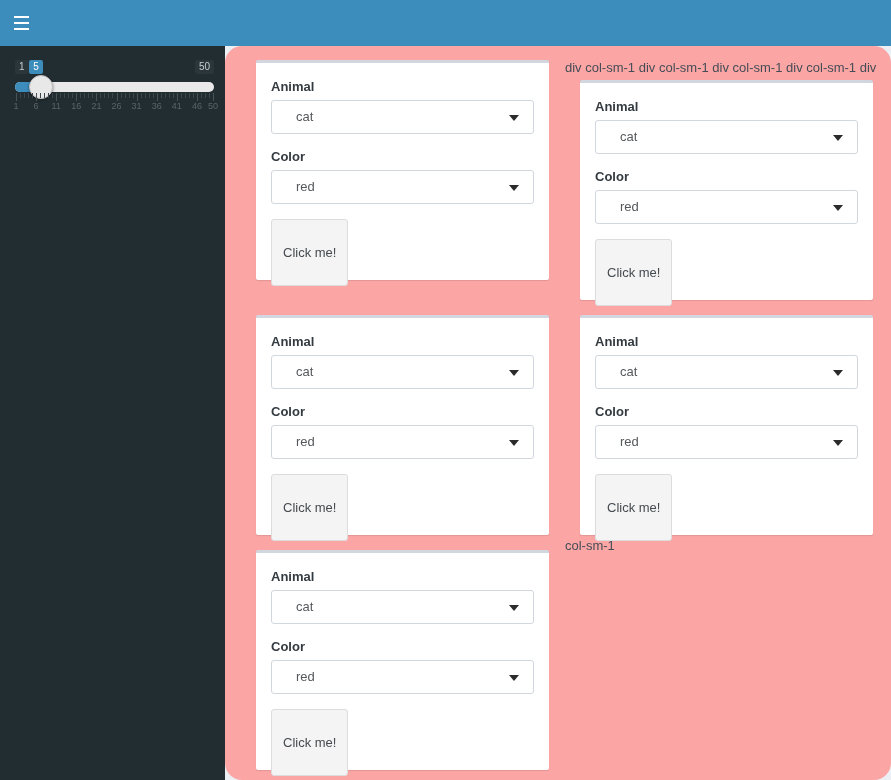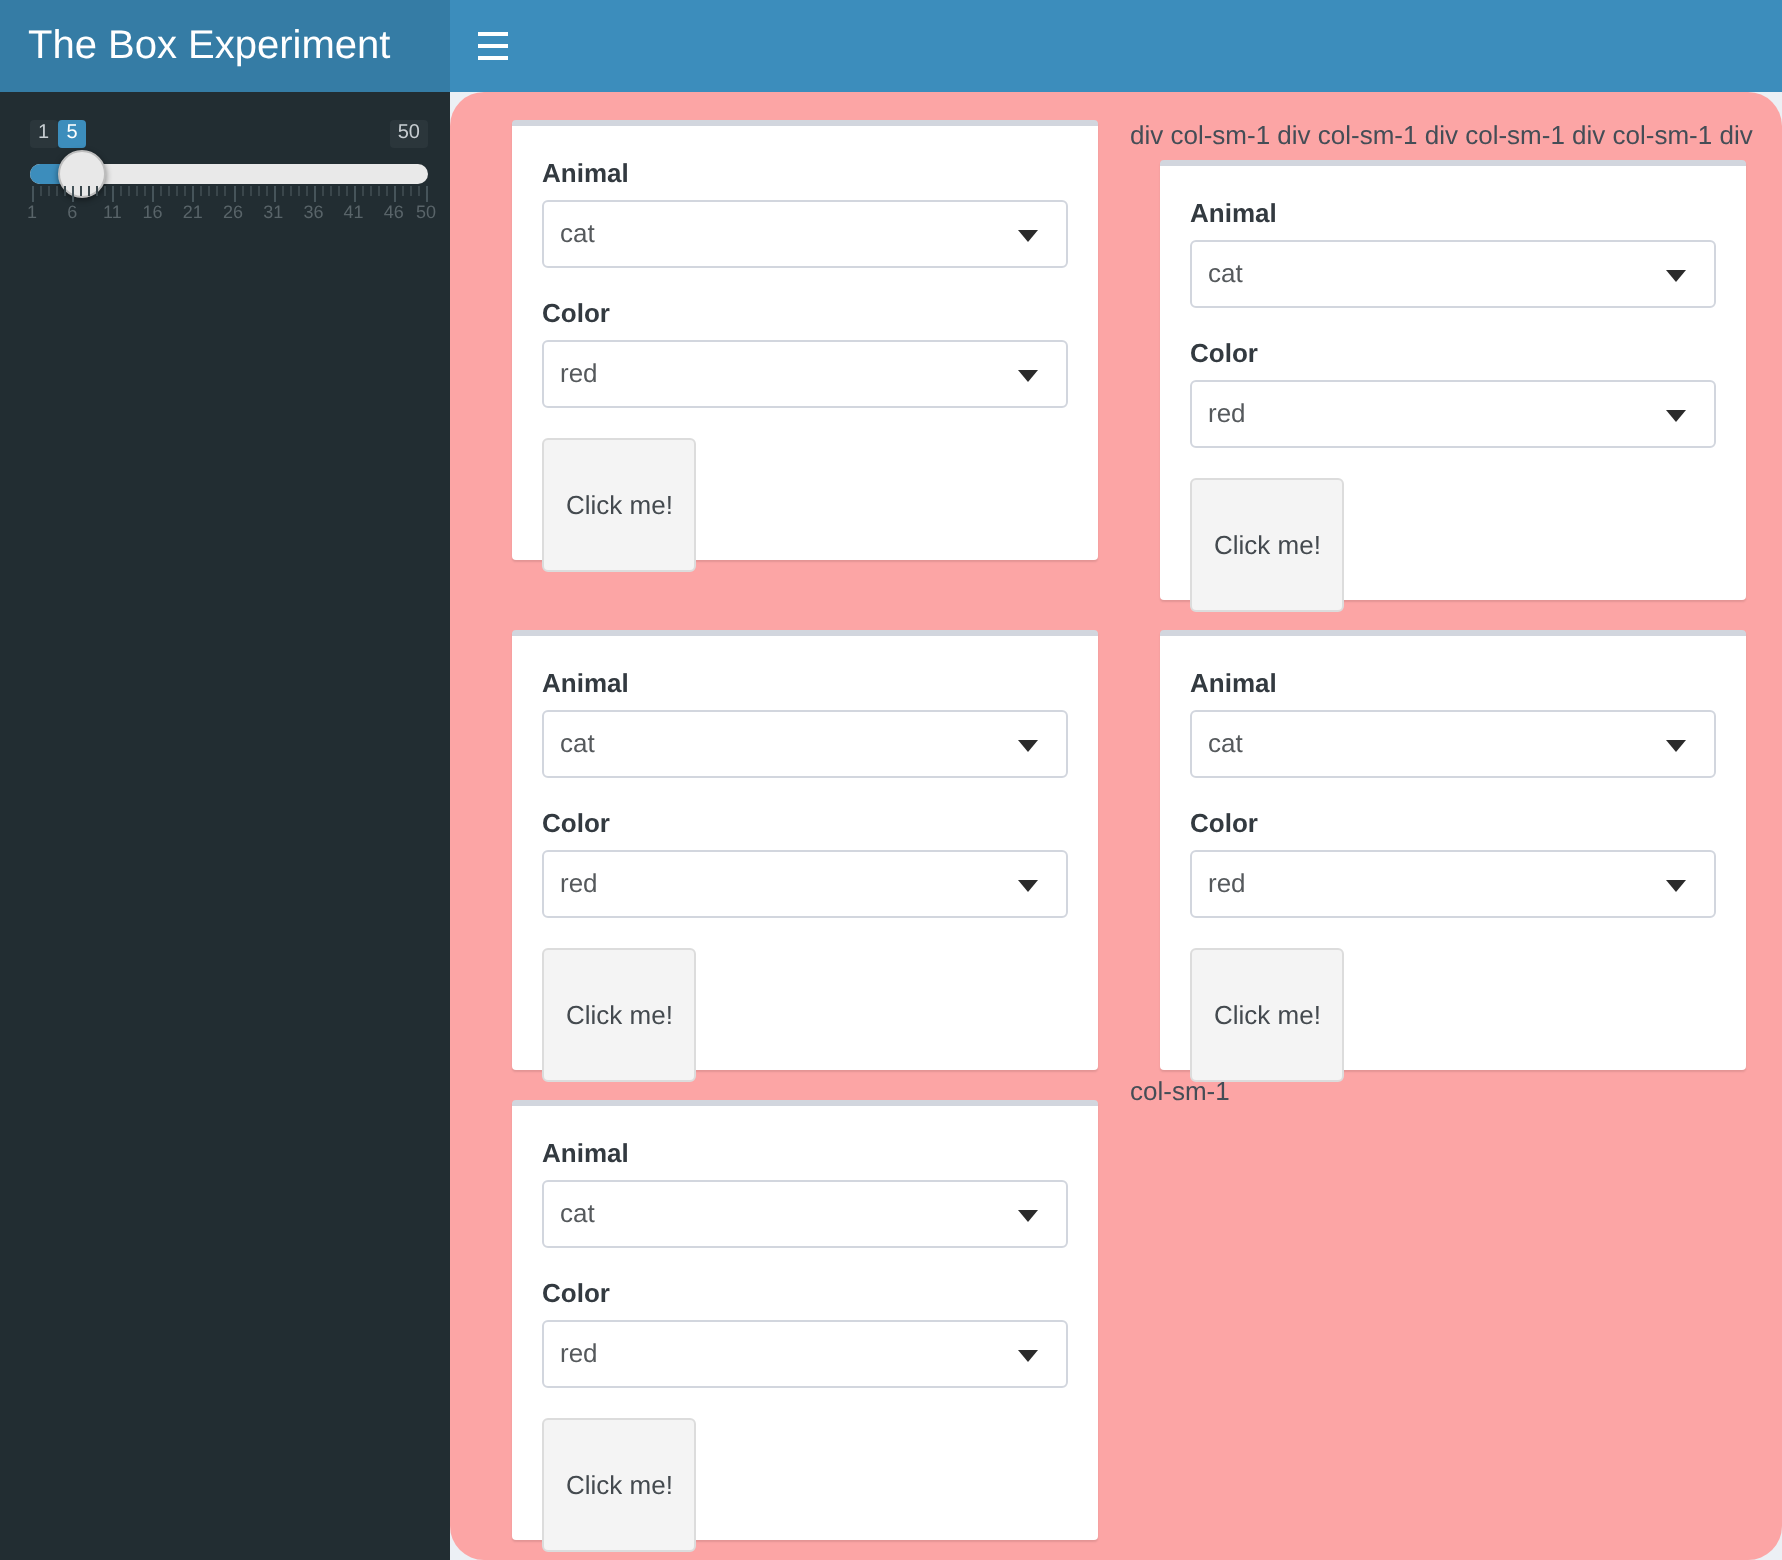--- a/index.html
+++ b/index.html
@@ -166,21 +166,21 @@
   }
   .select {
     position: relative;
     height: 34px;
     border: 1px solid #d2d6de;
     border-radius: 3px;
     background: #ffffff;
     font-size: 13px;
     color: #55595c;
     line-height: 32px;
-    padding-left: 8px;
+    padding-left: 24px;
     margin-bottom: 15px;
     cursor: pointer;
   }
   .caret {
     position: absolute;
     right: 14px; top: 50%;
     margin-top: -2px;
     width: 0; height: 0;
     border-left: 5px solid transparent;
     border-right: 5px solid transparent;
@@ -195,21 +195,20 @@
     border-radius: 3px;
     padding: 25px 11px;
     cursor: pointer;
     font-family: "Liberation Sans", sans-serif;
   }
 </style>
 </head>
 <body>
 
 <div class="header">
-  <div class="logo">The Box Experiment</div>
   <div class="navbar">
     <div class="hamburger">
       <span></span>
       <span></span>
       <span></span>
     </div>
   </div>
 </div>
 
 <div class="sidebar">

